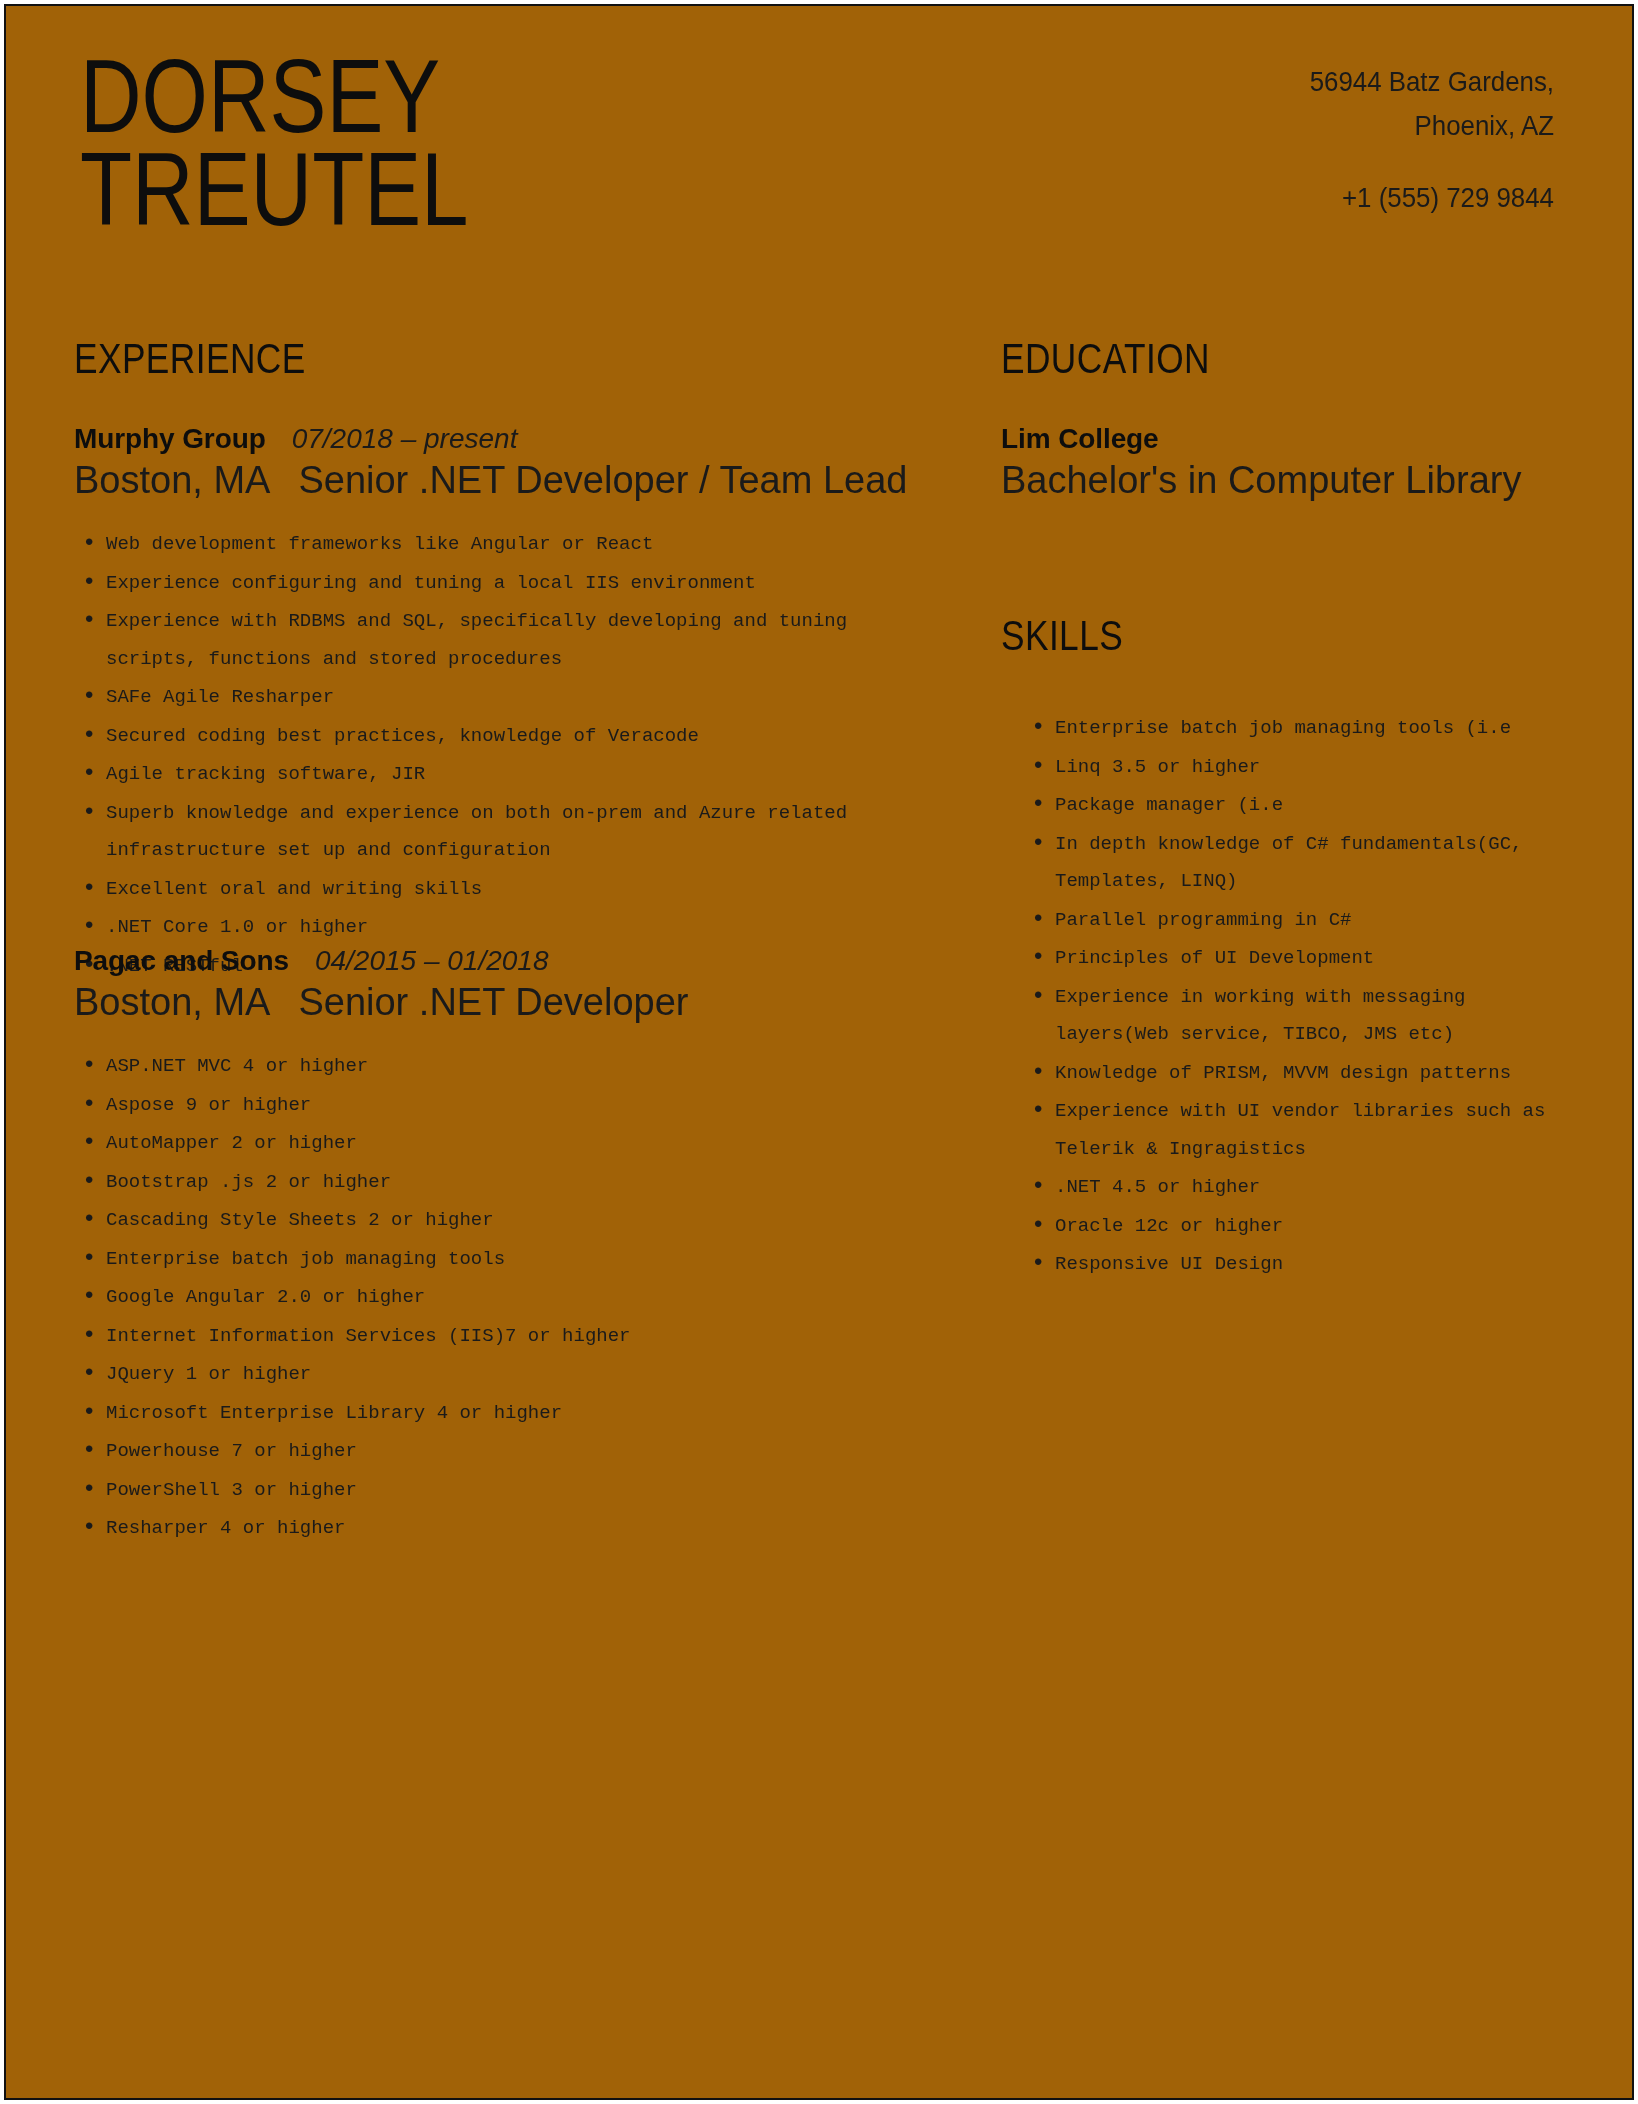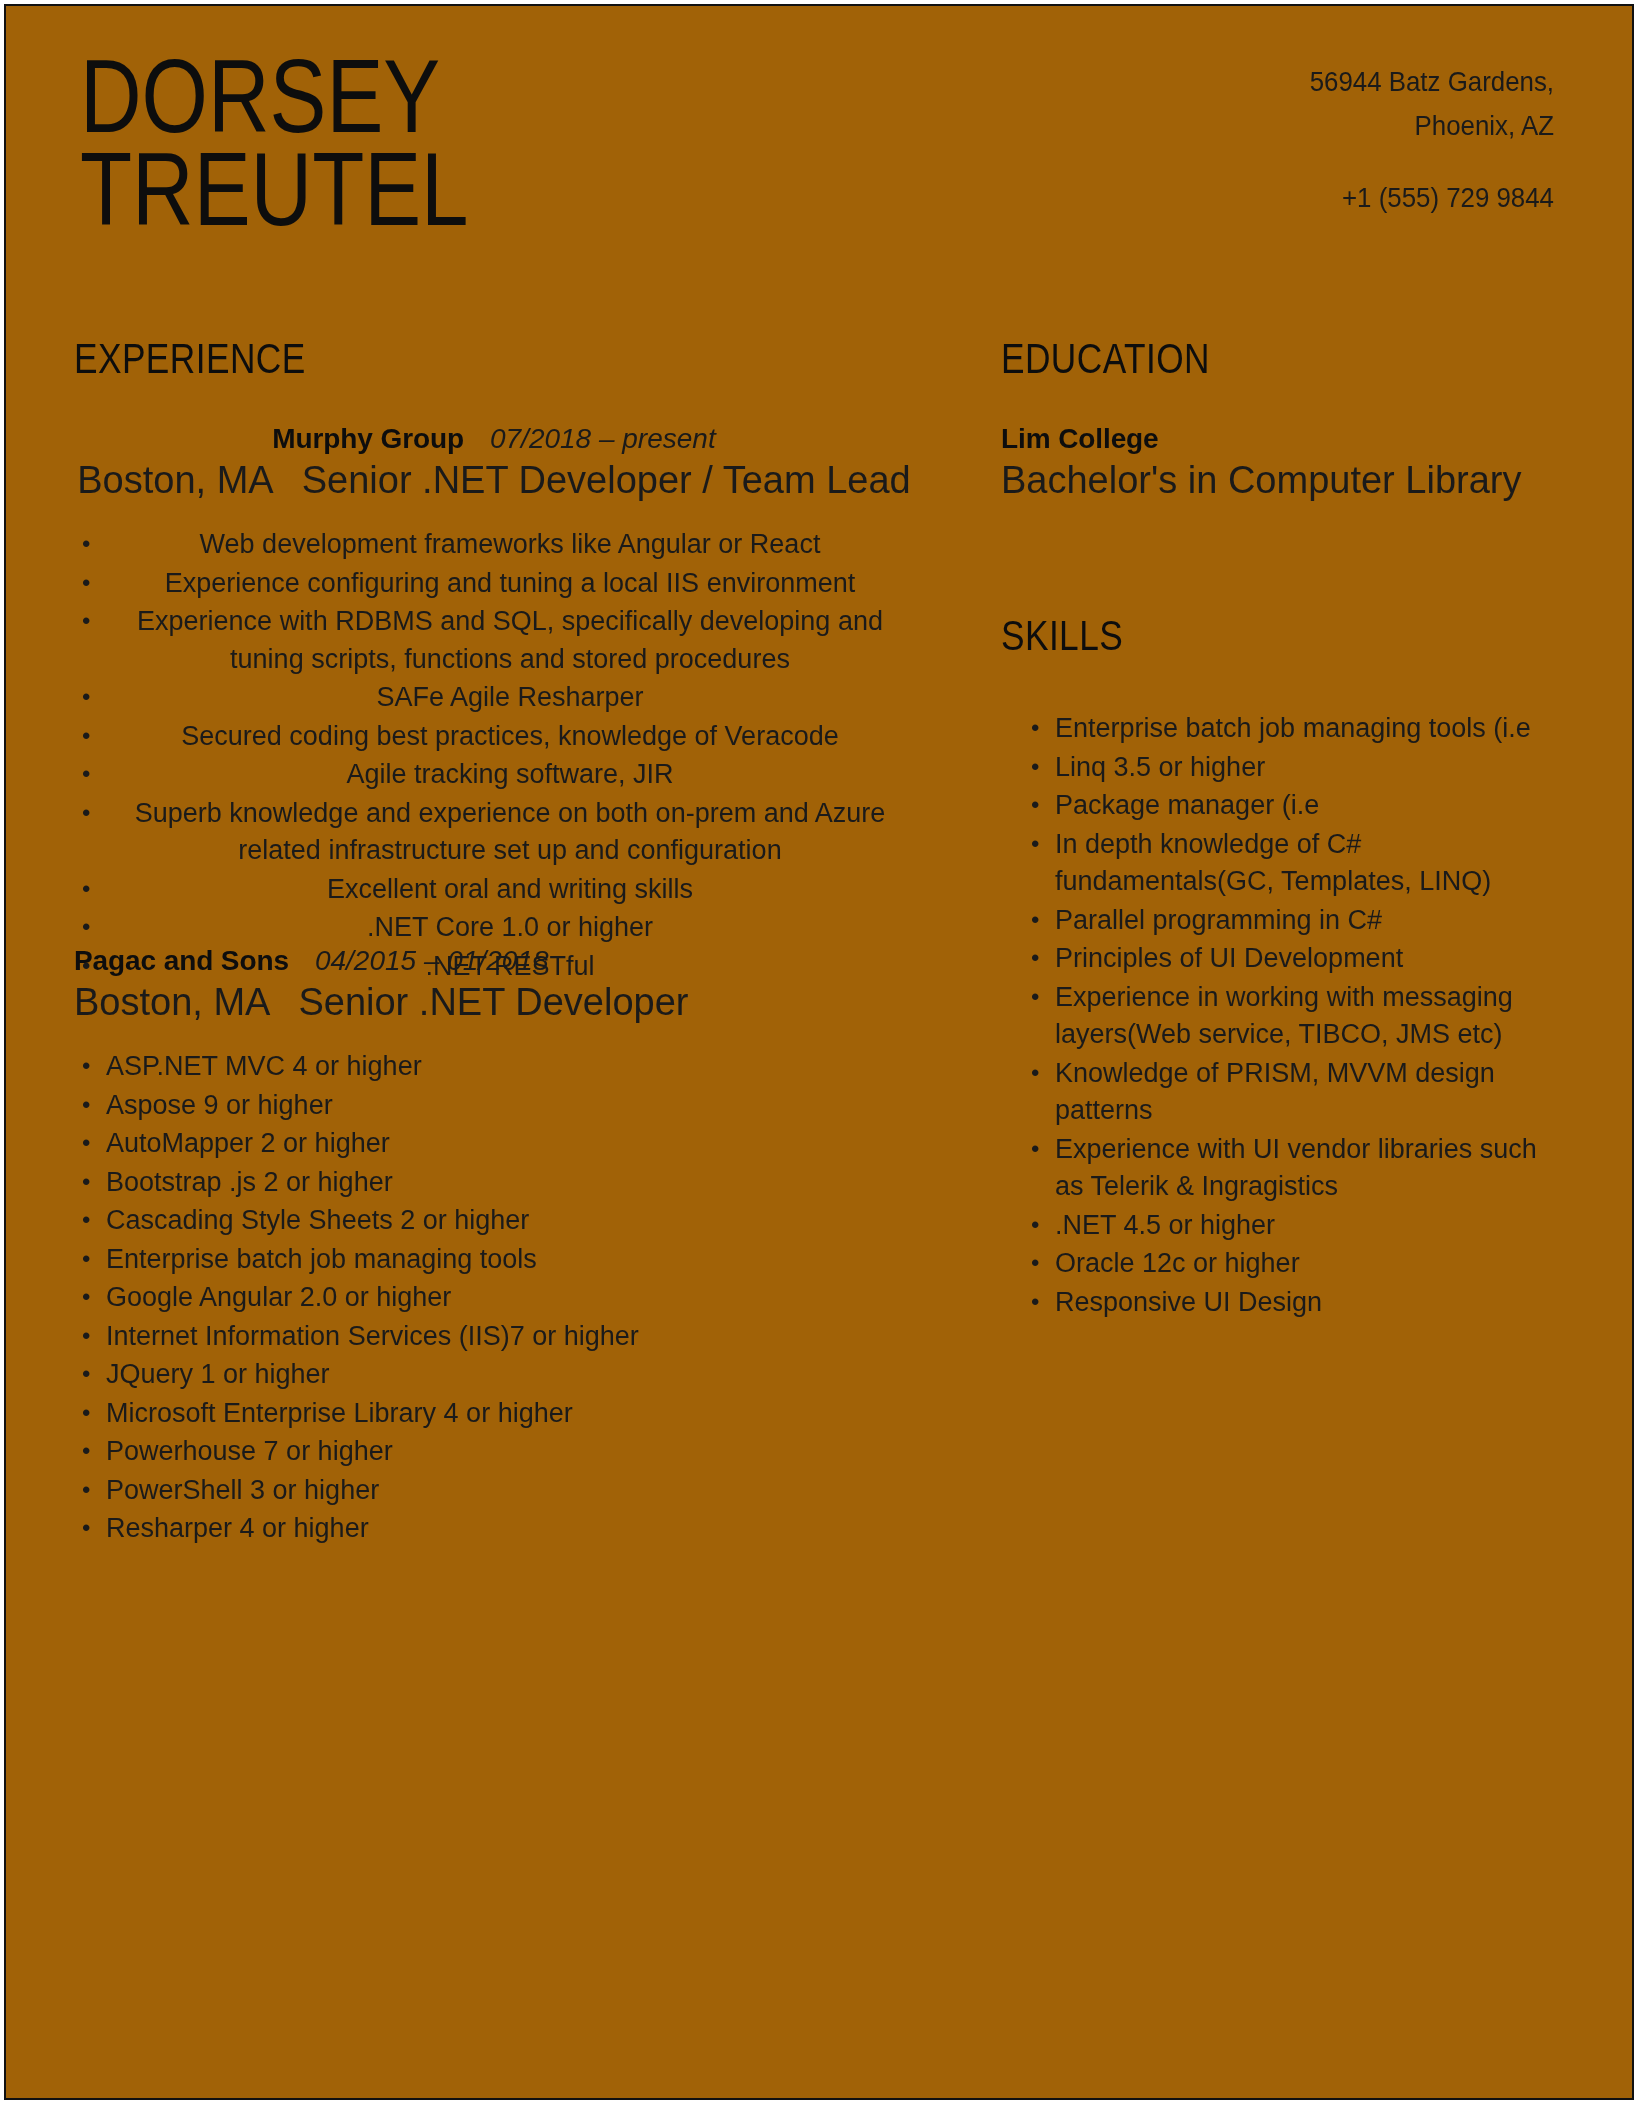--- a/index.html
+++ b/index.html
@@ -124,39 +124,40 @@
   .entry-role { margin-left:28px; }
 
   ul.bullets {
     list-style:none;
     margin-top:26px;
     padding:0;
   }
   ul.bullets > li {
     position:relative;
     padding-left:32px;
-    font-size:27px;
+    font-size:19px;
     line-height:37.5px;
     font-weight:400;
     color:#1a1a1a;
     margin-bottom:1px;
+    font-family:Liberation Mono, monospace;
   }
   ul.bullets > li::before {
     content:"\2022";
     position:absolute;
     left:8px;
     top:-1px;
     font-size:24px;
     line-height:37.5px;
     color:#1a1a1a;
   }
 
   
   #experience-title { position:absolute; left:0;  top:0px; }
-  #entry-0 { position:absolute; left:0; top:84px; width:840px;text-align:center; }
+  #entry-0 { position:absolute; left:0; top:84px; width:840px; }
   #entry-1 { position:absolute; left:0; top:606px; width:840px; }
 
   
   #education-title { position:absolute; left:0; top:0px; }
   #edu-0 { position:absolute; left:0; top:84px; width:560px; }
   #skills-title { position:absolute; left:0; top:277px; }
   #skills-list { position:absolute; left:22px; top:348px; width:540px; }
 
   #skills-list > li { padding-left:32px; }
 </style>

